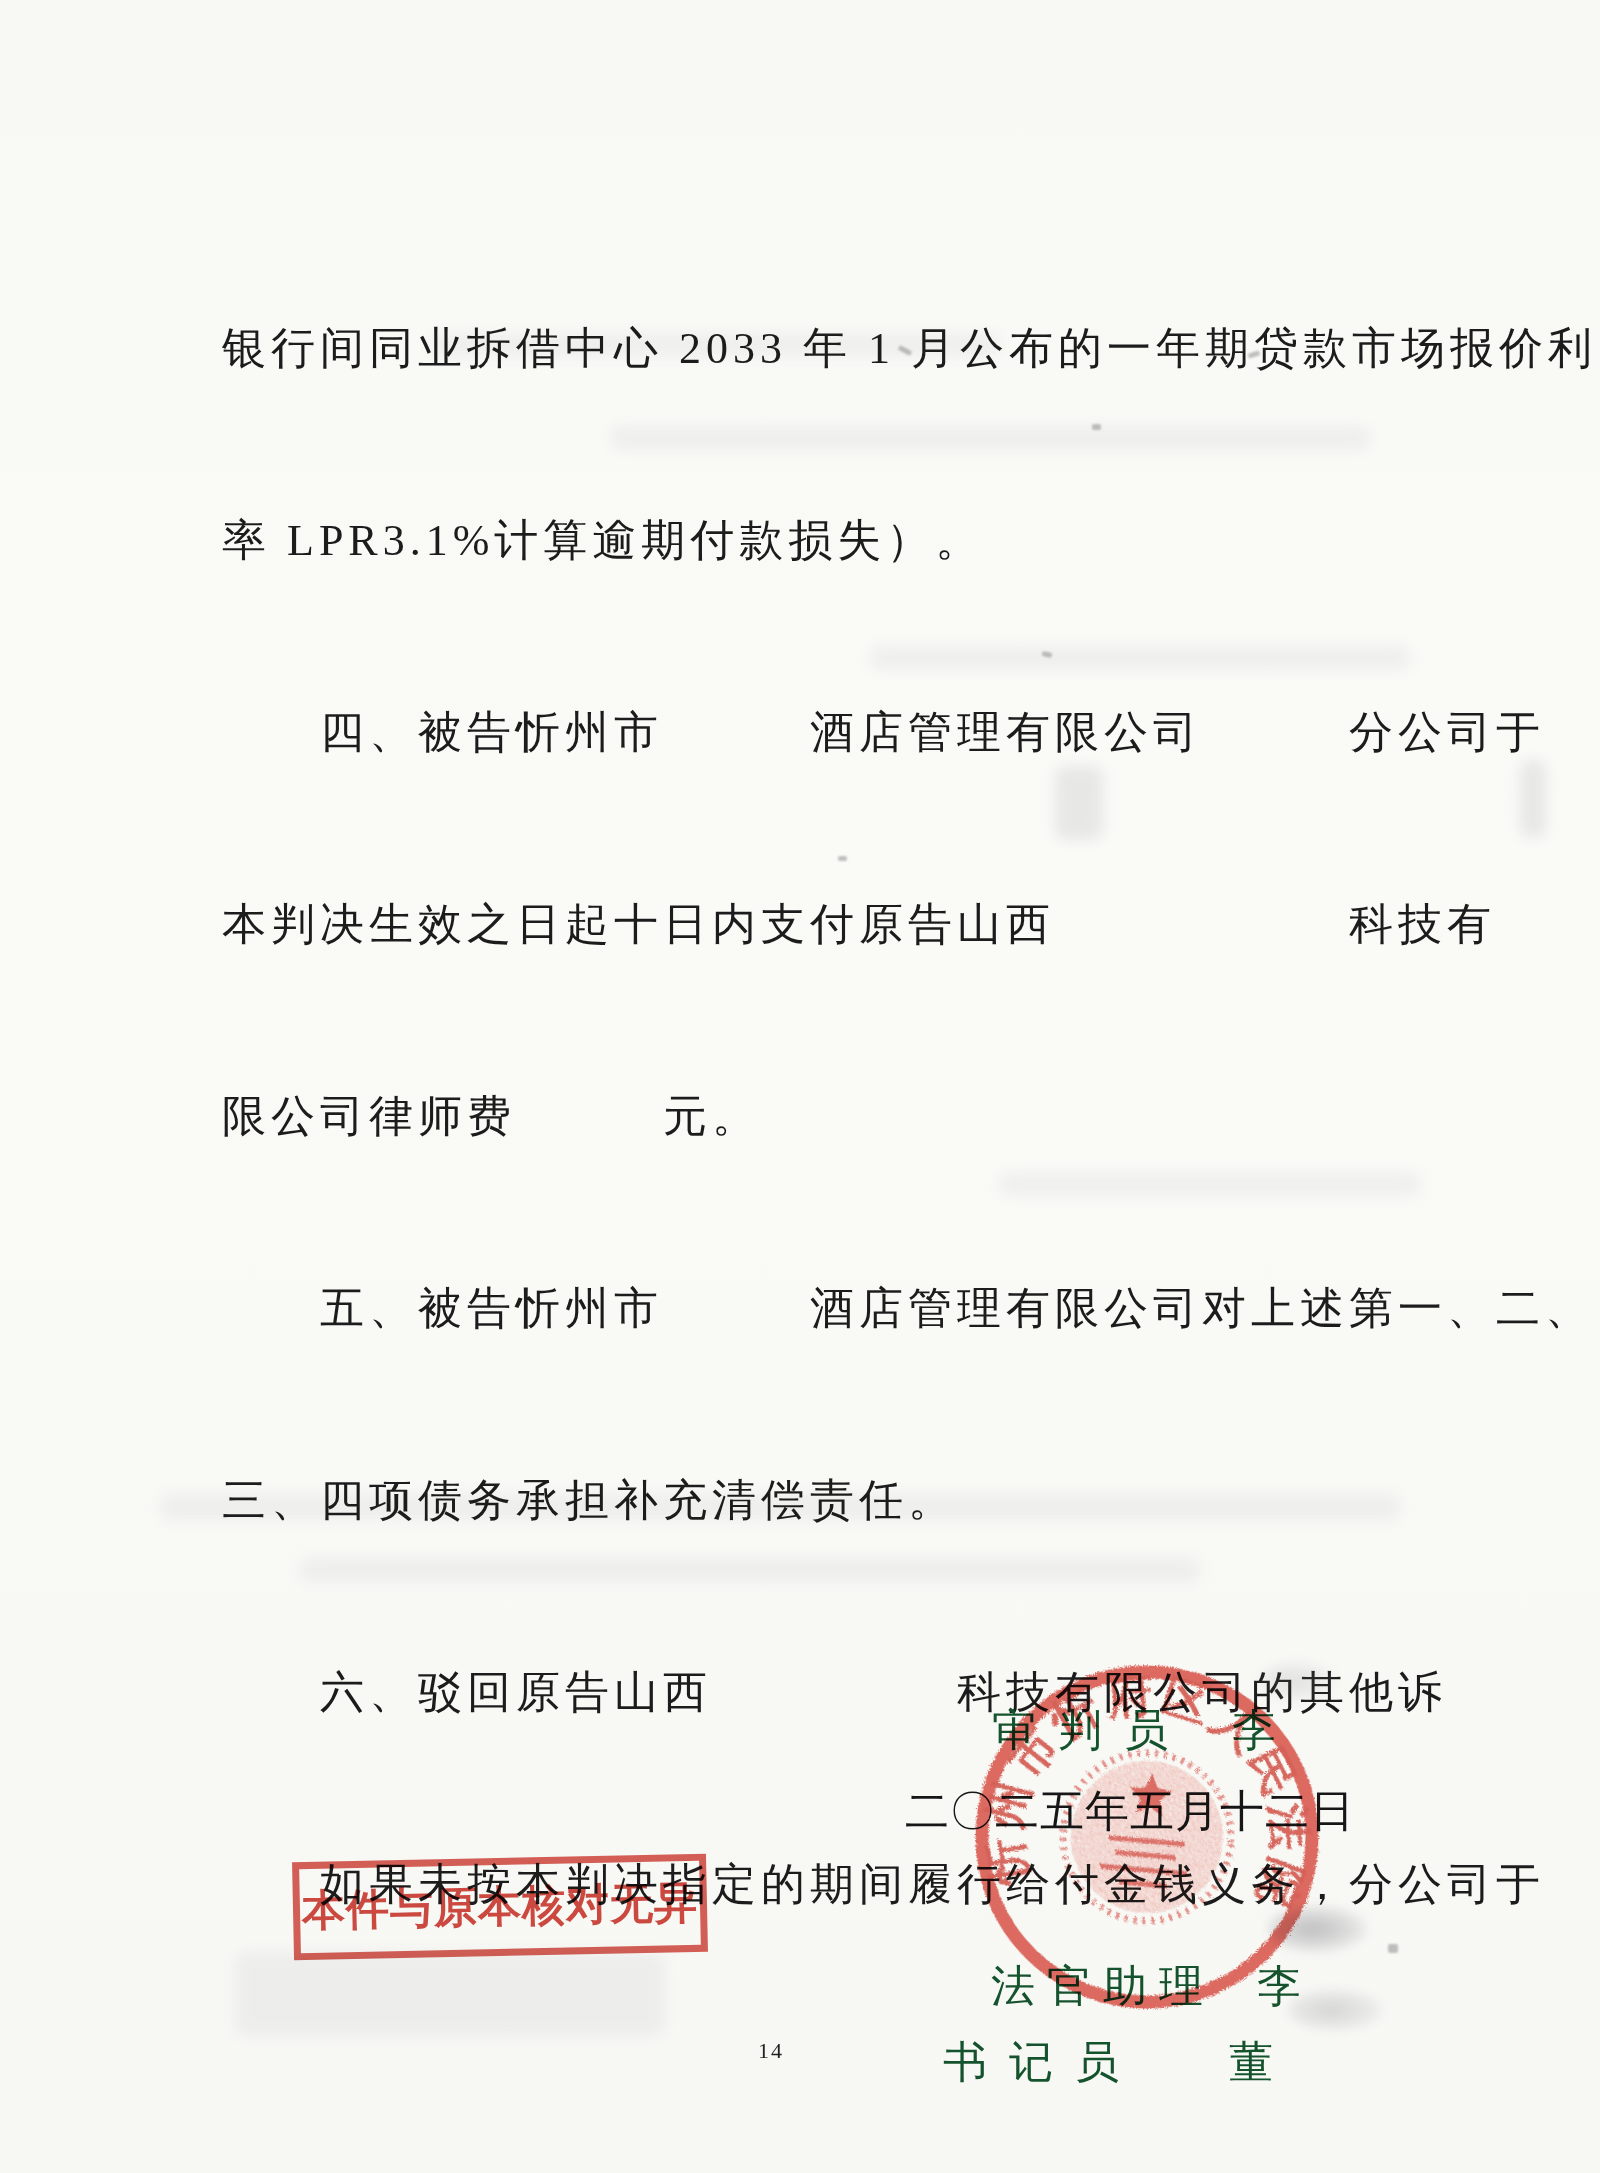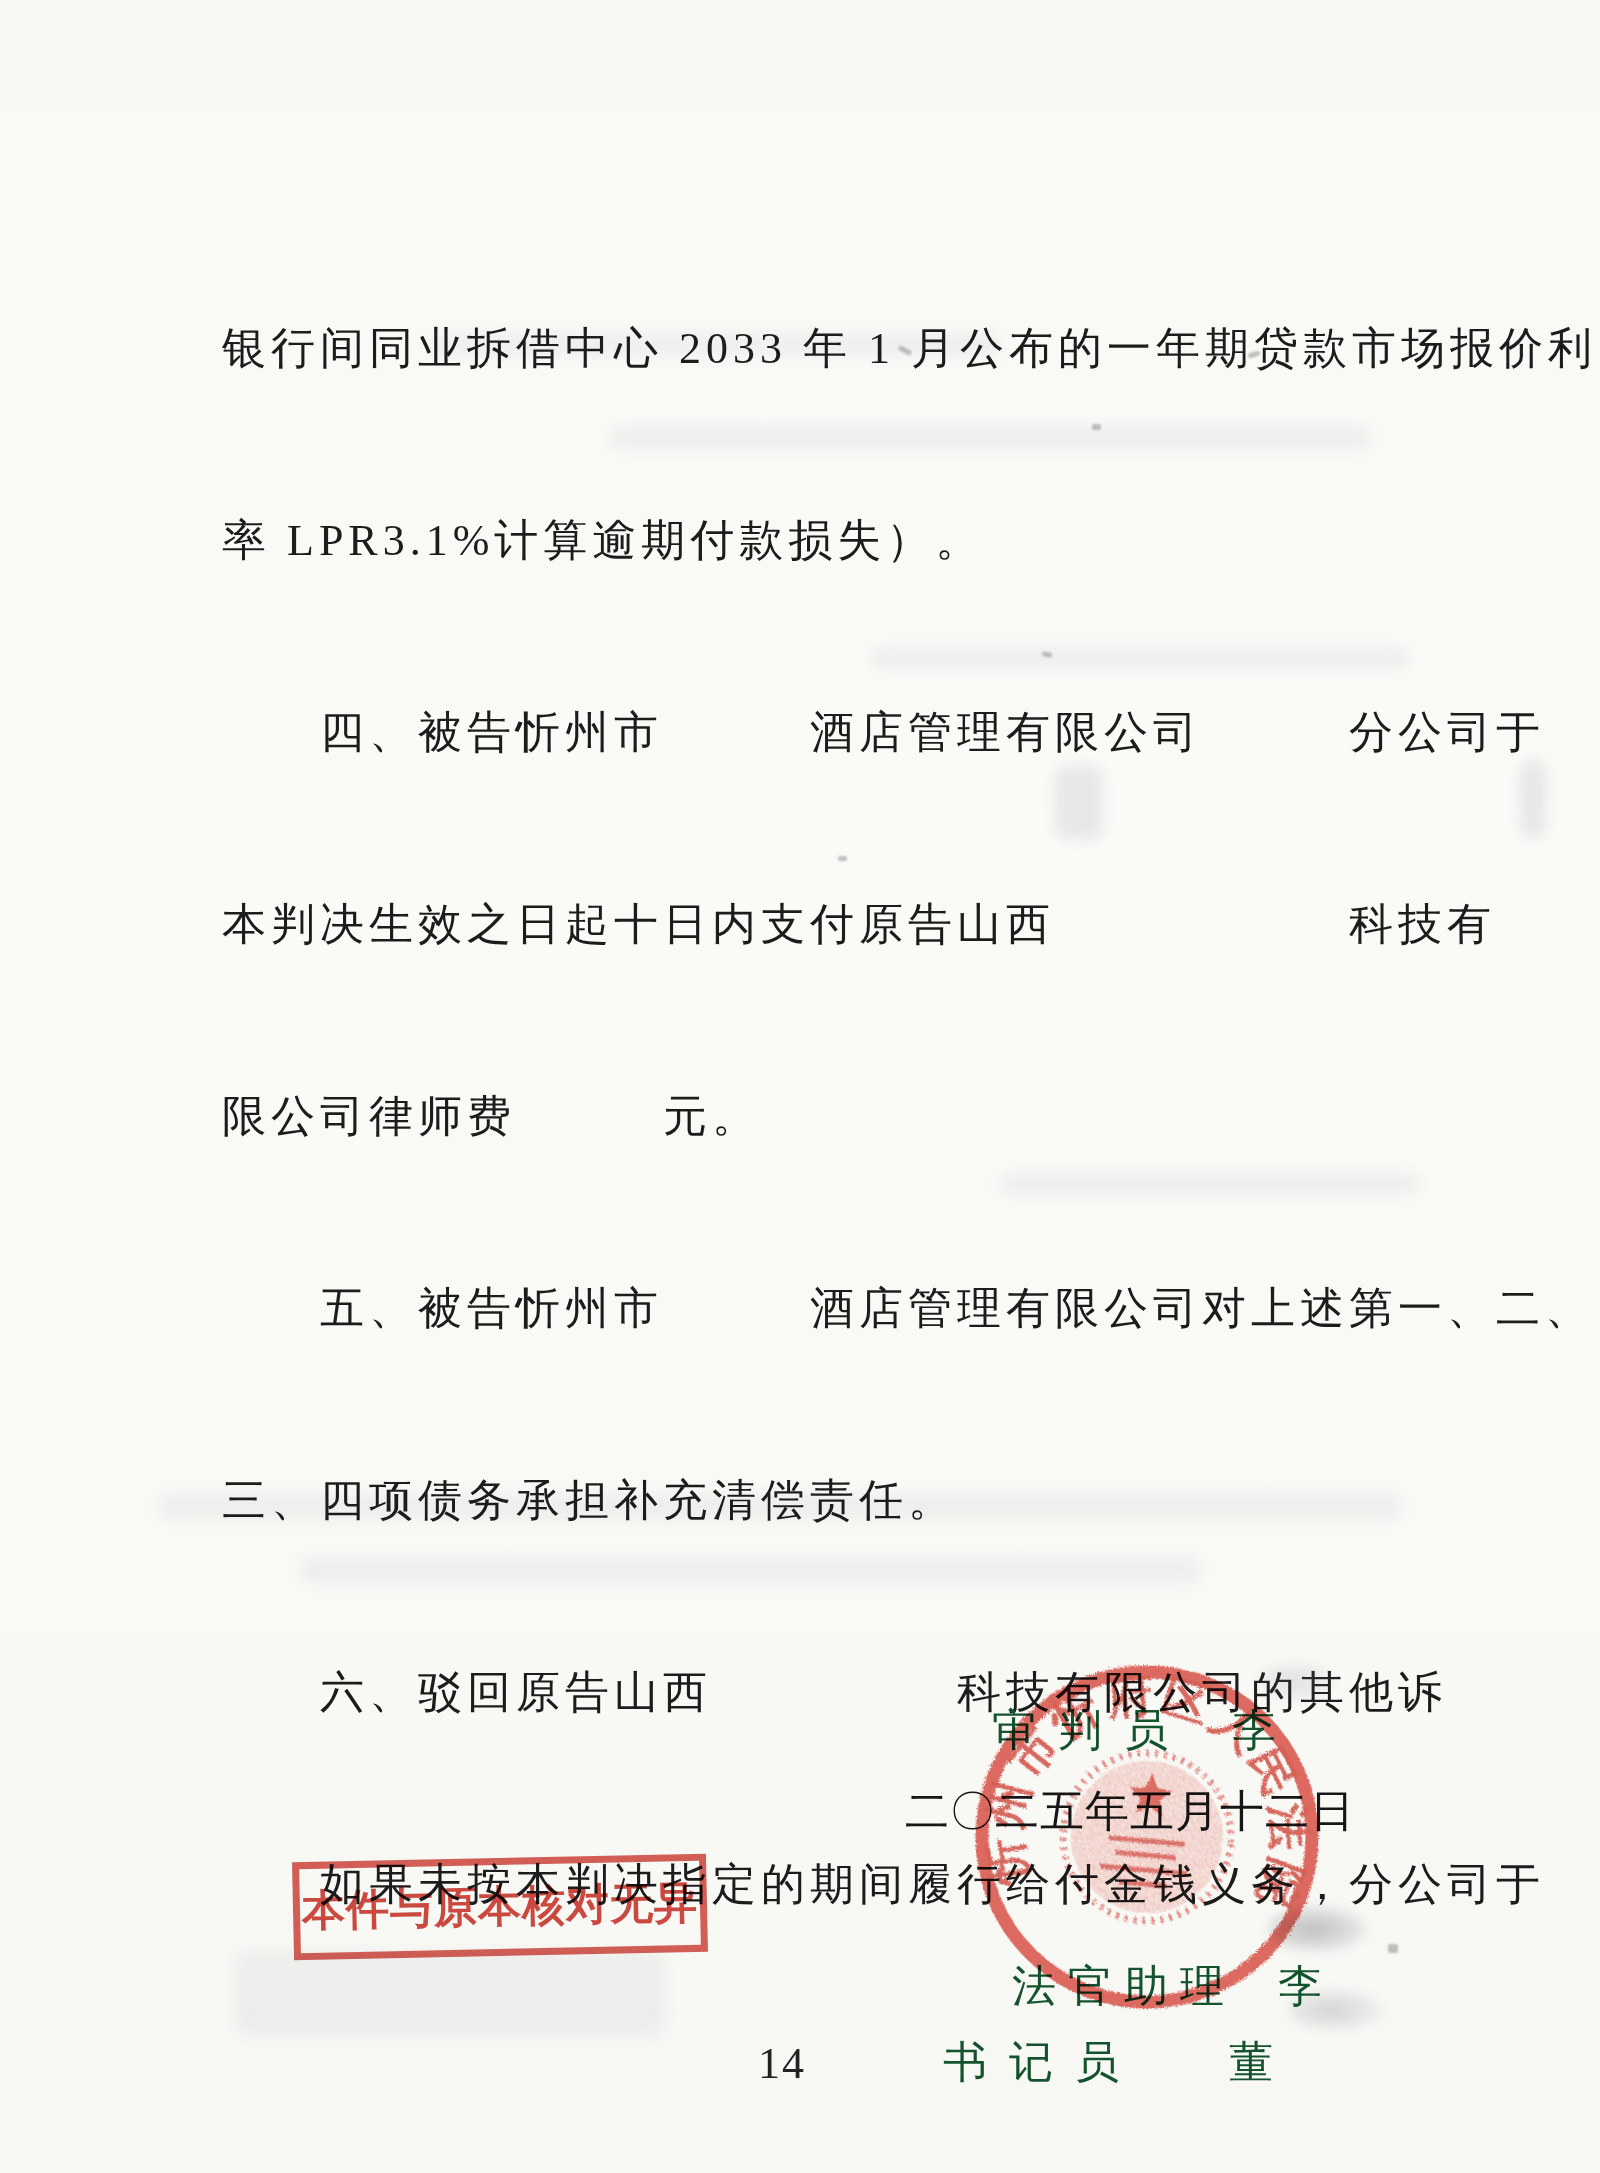--- a/index.html
+++ b/index.html
@@ -13,26 +13,26 @@
   
   .body-text{
     position:absolute;left:222px;top:189px;width:1290px;
     font-size:44px;line-height:64px;letter-spacing:5px;
     color:#1c1c1c;white-space:pre;
   }
   .body-line{height:64px;}
   
   .sig-row{position:absolute;font-size:44px;color:#14532d;white-space:pre;z-index:1;}
   .sig-label-wide{letter-spacing:22px;}
-  .sig-label-tight{letter-spacing:12px;margin-left:21px;}
+  .sig-label-tight{letter-spacing:12px;}
   .sig-name{margin-left:42px;letter-spacing:6px;}
   .sig-name-far{margin-left:88px;letter-spacing:6px;}
   .date-row{position:absolute;left:905px;top:1782px;font-size:44px;letter-spacing:1px;color:#161616;white-space:pre;z-index:1;}
   
-  .page-number{position:absolute;left:758px;top:2038px;font-size:44px;letter-spacing:2px;color:#222;}
+  .page-number{position:absolute;left:758px;top:2038px;font-size:22px;letter-spacing:2px;color:#222;}
   
   .seal{position:absolute;left:947px;top:1637px;width:400px;height:400px;z-index:3;
         mix-blend-mode:multiply;opacity:.92;}
   
   .verify-stamp{
     position:absolute;left:293px;top:1858px;width:400px;height:84px;z-index:2;
     border:7px solid rgba(207,62,52,.82);
     transform:rotate(-1.2deg);
     display:flex;align-items:center;justify-content:center;
     font-size:43px;font-weight:bold;letter-spacing:1px;

